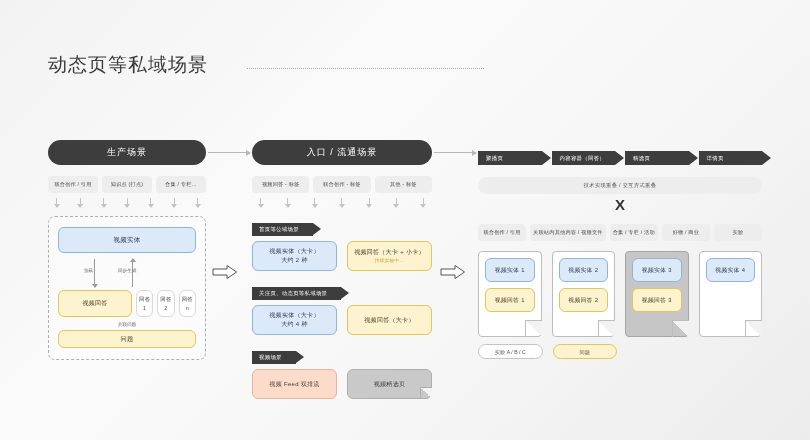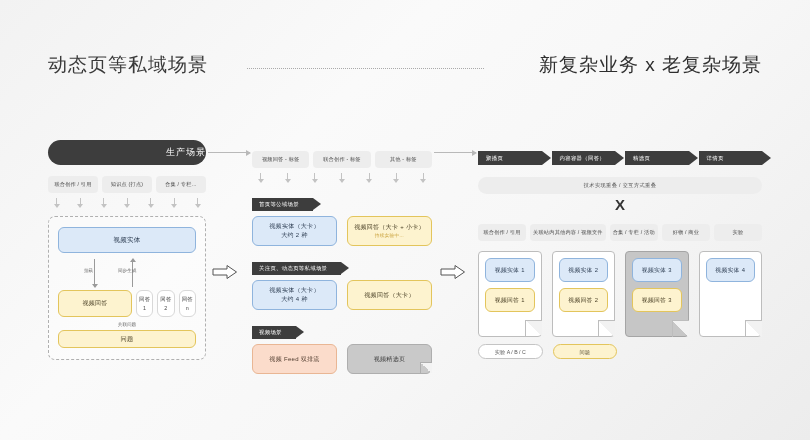--- a/index.html
+++ b/index.html
@@ -29,21 +29,21 @@
   }
 
   
   .col { position: absolute; top: 140px; }
   #col-prod  { left: 48px;  width: 158px; }
   #col-entry { left: 252px; width: 180px; }
   #col-cons  { left: 478px; width: 284px; }
 
   .band {
     background: #3d3d3d; color: #fff; border-radius: 13px;
-    height: 25px; line-height: 25px; text-align: right;
+    height: 25px; line-height: 25px; text-align: center;
     font-size: 9px; letter-spacing: 1px;
   }
 
   
   .band-conn {
     position: absolute; top: 152px; height: 1px; background: #b9b9b9;
   }
   .band-conn::after {
     content: ""; position: absolute; right: -1px; top: -2.5px;
     border-left: 5px solid #b9b9b9;
@@ -185,21 +185,20 @@
   #big-arrow-1 { left: 212px; }
   #big-arrow-2 { left: 440px; }
   .big-arrow svg { width: 100%; height: 100%; display: block; }
 </style>
 </head>
 <body>
 
 <div class="header">
   <div class="title-left">动态页等私域场景</div>
   <div class="title-dots"></div>
-  <div class="title-right">新复杂业务 x 老复杂场景</div>
 </div>
 
 <div class="band-conn" id="conn-1"></div>
 <div class="band-conn" id="conn-2"></div>
 
 <div class="col" id="col-prod">
 
   <div class="band">生产场景</div>
 
   <div class="chip-row">
@@ -237,20 +236,21 @@
     </div>
 
     <div class="rel-label">关联问题</div>
 
     <div class="card card-yellow q-bar">问题</div>
   </div>
 </div>
 
 <div class="col" id="col-entry">
 
+  <div class="band">入口 / 流通场景</div>
 
   <div class="chip-row">
     <div class="chip">视频回答 - 标签</div>
     <div class="chip">联合创作 - 标签</div>
     <div class="chip">其他 - 标签</div>
   </div>
 
   <div class="arrow-row">
     <div class="arrow-down"></div>
     <div class="arrow-down"></div>

